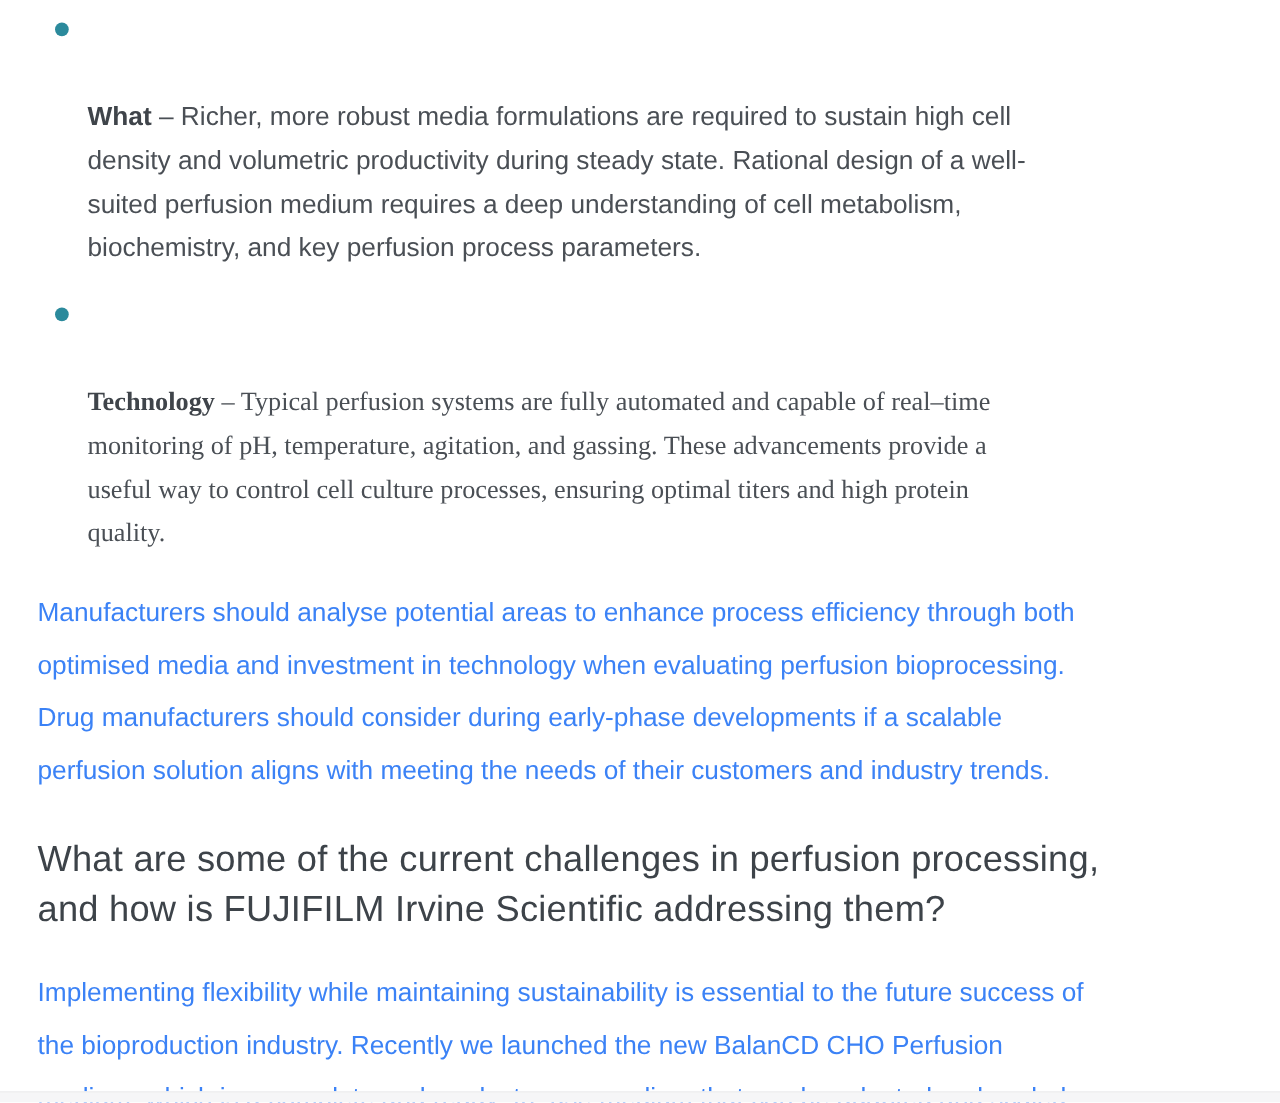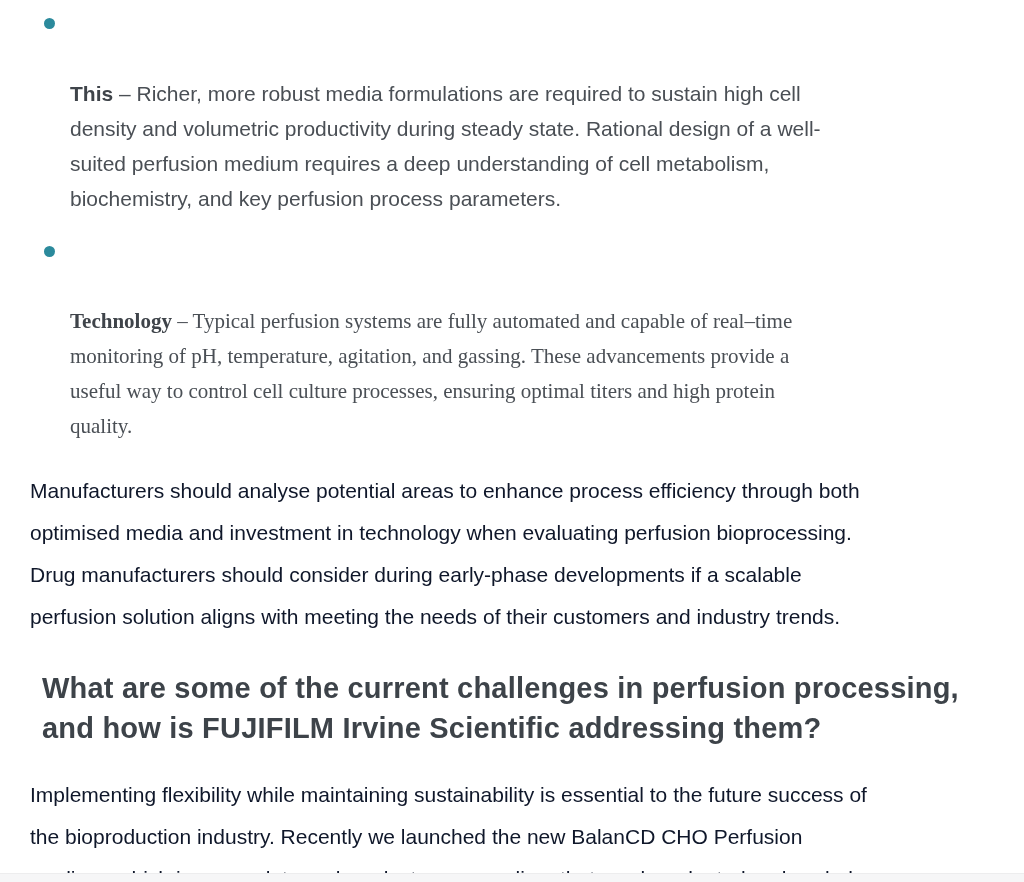--- a/index.html
+++ b/index.html
@@ -37,51 +37,51 @@
     height: 11px;
     border-radius: 50%;
   }
   .term {
     font-weight: bold;
     color: #3f444a;
   }
   .para {
     font-size: 21px;
     line-height: 42px;
-    color: #0f172a;
+    color: #3b82f6;
     white-space: pre-line;
     margin: 26px 0 0 0;
   }
   .heading {
     font-size: 29px;
     line-height: 40px;
-    font-weight: 700;
+    font-weight: 400;
     color: #3d4349;
     white-space: pre-line;
-    margin: 30px 0 0 12px;
+    margin: 30px 0 0 0;
     letter-spacing: 0.2px;
   }
   .footer-strip {
     position: absolute;
     left: 0;
     bottom: 0;
     width: 100%;
     height: 9px;
     border-top: 1px solid #ededee;
   }
 </style>
 </head>
 <body>
 
 <div class="page">
 
   <ul class="bullet-list">
     <li class="bullet-item">
       <span class="bullet-marker" style="background: rgb(43, 138, 156);"></span>
-      <span class="bullet-text"><b class="term">This</b><span> – Richer, more robust media formulations are required to sustain high cell
+      <span class="bullet-text"><b class="term">What</b><span> – Richer, more robust media formulations are required to sustain high cell
 density and volumetric productivity during steady state. Rational design of a well-
 suited perfusion medium requires a deep understanding of cell metabolism,
 biochemistry, and key perfusion process parameters.</span></span>
     </li>
     <li class="bullet-item">
       <span class="bullet-marker" style="background: rgb(43, 138, 156);"></span>
       <span class="bullet-text"><b class="term">Technology</b><span> – Typical perfusion systems are fully automated and capable of real–time
 monitoring of pH, temperature, agitation, and gassing. These advancements provide a
 useful way to control cell culture processes, ensuring optimal titers and high protein
 quality.</span></span>

